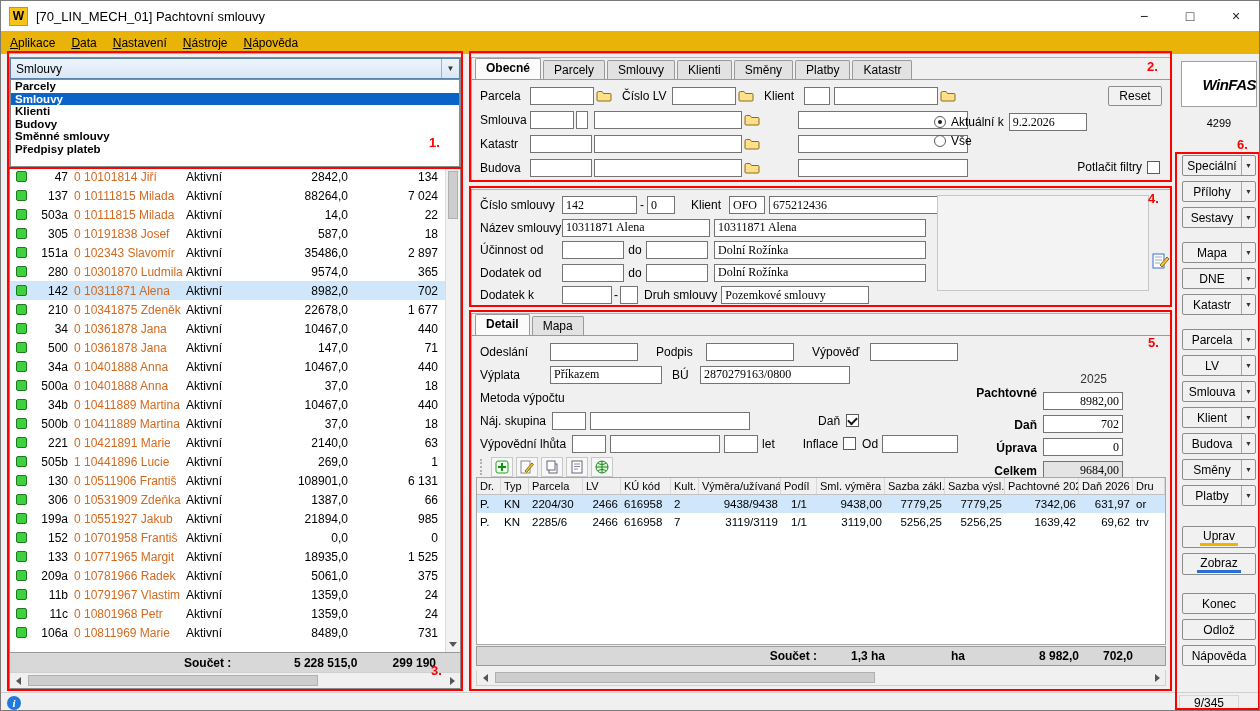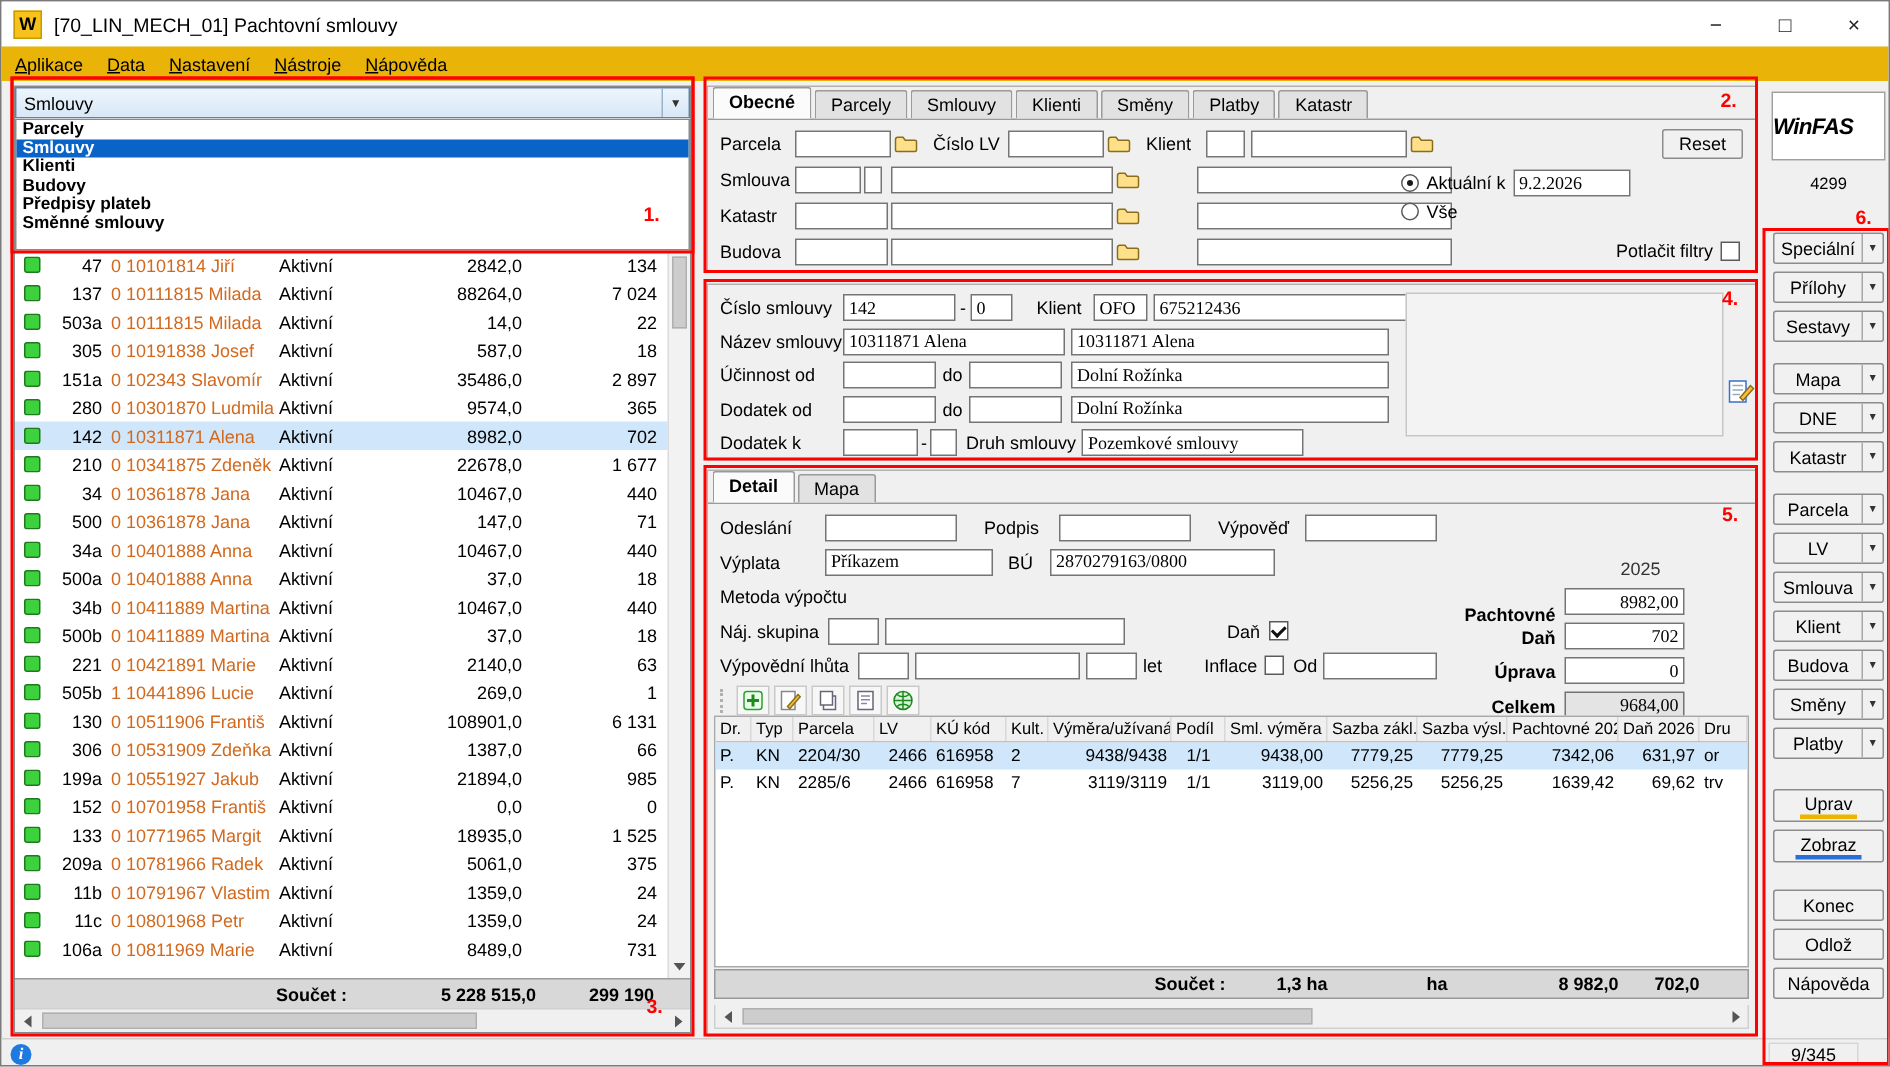--- a/index.html
+++ b/index.html
@@ -120,21 +120,21 @@
   .f-vym{width:68px;text-align:right;flex:none}
   .f-sp2{width:60px;flex:none}
   .f-ha{width:60px;padding-left:6px;flex:none}
   .f-pacht{width:74px;text-align:right;flex:none}
   .f-dan{width:54px;text-align:right;flex:none}
   .dhscroll{position:absolute;left:4px;right:4px;top:356px;height:16px;background:#f0f0f0;border:1px solid #d0d0d0}
 
   
   .sidebar{position:absolute;left:1178px;top:56px;width:80px;height:634px}
   .logo-box{width:76px;height:46px;margin:4px auto 0;background:#fff;border:1px solid #a0a0a0;
-            display:flex;align-items:center;justify-content:flex-start}
+            display:flex;align-items:center;justify-content:flex-end}
   .logo-text{font-weight:bold;font-style:italic;font-size:15px;letter-spacing:-0.5px}
   .task-num{text-align:center;margin-top:10px;font-size:11px}
   .sgroup{margin-top:14px}
   .sgroup.first{margin-top:26px}
   .sbtn{width:74px;height:21px;margin:0 auto 5px;background:#f1f1f1;border:1px solid #8c8c8c;border-radius:2px;
         display:flex;align-items:center;font-size:12px;overflow:hidden}
   .sbtn .lbl{flex:1;text-align:center;white-space:nowrap;overflow:hidden}
   .sbtn .arr{width:14px;align-self:stretch;display:flex;align-items:center;justify-content:center;
              border-left:1px solid #a8a8a8;font-size:7px;color:#333}
   .sbtn.action{justify-content:center;height:22px}
@@ -469,22 +469,22 @@
       <div class="vthumb"></div>
       <div class="vdown">
           <span class="tri-down"></span>
         </div>
     </div>
     <div class="dropdown">
       <div class="ditem">Parcely</div>
         <div class="ditem selected">Smlouvy</div>
         <div class="ditem">Klienti</div>
         <div class="ditem">Budovy</div>
+        <div class="ditem">Směnné smlouvy</div>
         <div class="ditem">Předpisy plateb</div>
-        <div class="ditem">Směnné smlouvy</div>
     </div>
   </div>
   <div class="sum-row">
     <span class="sum-label">Součet :</span>
     <span class="sum-area">5 228 515,0</span>
     <span class="sum-amt">299 190</span>
   </div>
   <div class="hscroll">
     <span class="harrow left">
         <span class="tri-left"></span>
@@ -695,21 +695,21 @@
       <span>Inflace</span>
       <span style="width:5px"></span>
       <span class="check"></span>
       <span style="width:6px"></span>
       <span>Od</span>
       <span style="width:4px"></span>
       <input class="field" style="width: 76px;">
     </div>
 
     <span class="y2025">2025</span>
-    <span class="rc-label" style="top:63px">Pachtovné</span>
+    <span class="rc-label" style="top:46px">Pachtovné</span>
     <input class="field tr rc-field" style="top: 52px;" value="8982,00">
     <span class="rc-label" style="top:78px">Daň</span>
     <input class="field tr rc-field" style="top: 75px;" value="702">
     <span class="rc-label" style="top:101px">Úprava</span>
     <input class="field tr rc-field" style="top: 98px;" value="0">
     <span class="rc-label" style="top:124px">Celkem</span>
     <input class="field tr sunken rc-field" style="top: 121px;" value="9684,00">
 
     <div class="toolbar">
       <span class="grip"></span>

